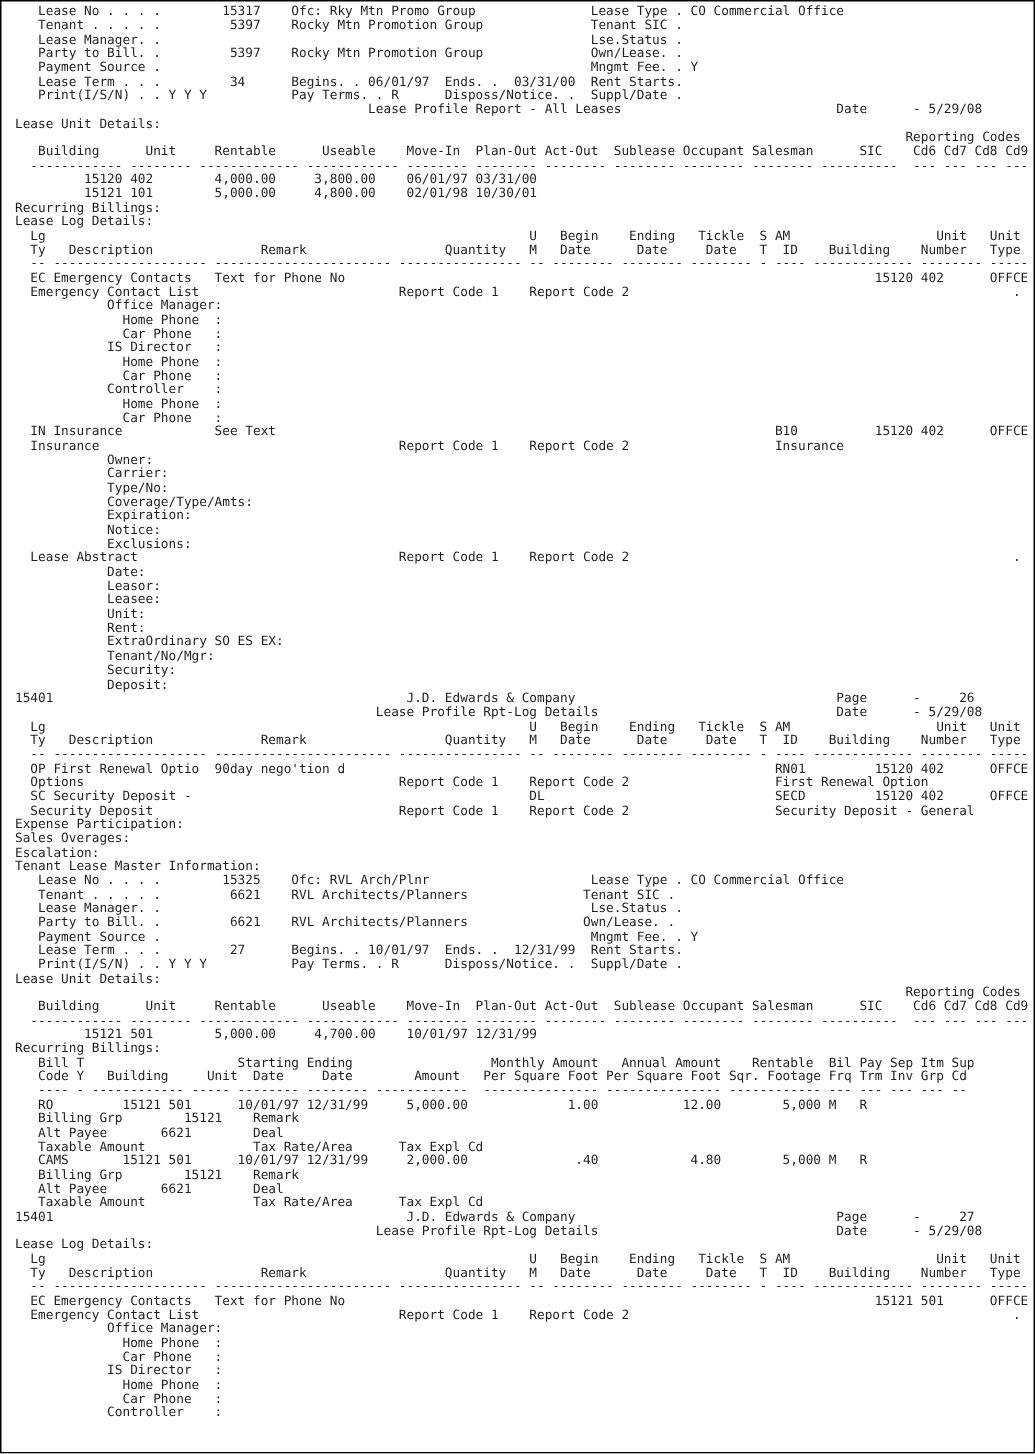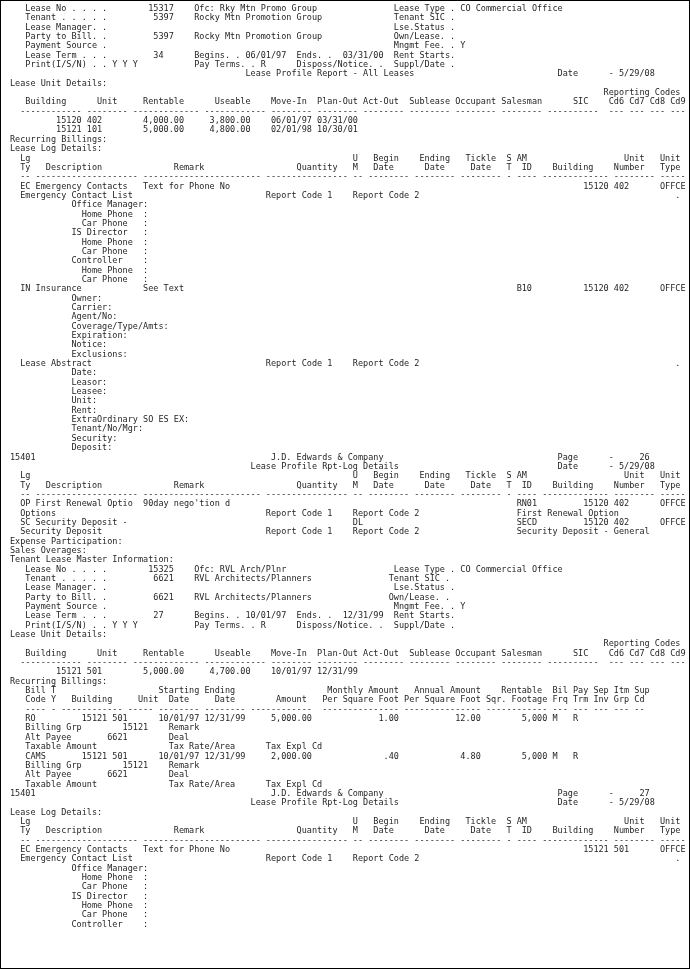--- a/index.html
+++ b/index.html
@@ -52,23 +52,24 @@
       <div class="line">            Office Manager:</div>
       <div class="line">              Home Phone  :</div>
       <div class="line">              Car Phone   :</div>
       <div class="line">            IS Director   :</div>
       <div class="line">              Home Phone  :</div>
       <div class="line">              Car Phone   :</div>
       <div class="line">            Controller    :</div>
       <div class="line">              Home Phone  :</div>
       <div class="line">              Car Phone   :</div>
       <div class="line">  IN Insurance            See Text                                                                 B10          15120 402      OFFCE</div>
+      <div class="line">  Insurance                                       Report Code 1    Report Code 2                   Insurance</div>
       <div class="line">            Owner:</div>
       <div class="line">            Carrier:</div>
-      <div class="line">            Agent/No:</div>
+      <div class="line">            Type/No:</div>
       <div class="line">            Coverage/Type/Amts:</div>
       <div class="line">            Expiration:</div>
       <div class="line">            Notice:</div>
       <div class="line">            Exclusions:</div>
       <div class="line">  Lease Abstract                                  Report Code 1    Report Code 2                                                  .</div>
       <div class="line">            Date:</div>
       <div class="line">            Leasor:</div>
       <div class="line">            Leasee:</div>
       <div class="line">            Unit:</div>
       <div class="line">            Rent:</div>
@@ -80,20 +81,21 @@
       <div class="line">                                               Lease Profile Rpt-Log Details                               Date      - 5/29/08</div>
       <div class="line">  Lg                                                               U   Begin    Ending   Tickle  S AM                   Unit   Unit</div>
       <div class="line">  Ty   Description              Remark                  Quantity   M   Date      Date     Date   T  ID    Building    Number   Type</div>
       <div class="line">  -- -------------------- ----------------------- ---------------- -- -------- -------- -------- - ---- ------------- -------- -----</div>
       <div class="line">  OP First Renewal Optio  90day nego'tion d                                                        RN01         15120 402      OFFCE</div>
       <div class="line">  Options                                         Report Code 1    Report Code 2                   First Renewal Option</div>
       <div class="line">  SC Security Deposit -                                            DL                              SECD         15120 402      OFFCE</div>
       <div class="line">  Security Deposit                                Report Code 1    Report Code 2                   Security Deposit - General</div>
       <div class="line">Expense Participation:</div>
       <div class="line">Sales Overages:</div>
+      <div class="line">Escalation:</div>
       <div class="line">Tenant Lease Master Information:</div>
       <div class="line">   Lease No . . . .        15325    Ofc: RVL Arch/Plnr                     Lease Type . CO Commercial Office</div>
       <div class="line">   Tenant . . . . .         6621    RVL Architects/Planners               Tenant SIC .</div>
       <div class="line">   Lease Manager. .                                                        Lse.Status .</div>
       <div class="line">   Party to Bill. .         6621    RVL Architects/Planners               Own/Lease. .</div>
       <div class="line">   Payment Source .                                                        Mngmt Fee. . Y</div>
       <div class="line">   Lease Term . . .         27      Begins. . 10/01/97  Ends. .  12/31/99  Rent Starts.</div>
       <div class="line">   Print(I/S/N) . . Y Y Y           Pay Terms. . R      Disposs/Notice. .  Suppl/Date .</div>
       <div class="line">Lease Unit Details:</div>
       <div class="line">                                                                                                                    Reporting Codes</div>

